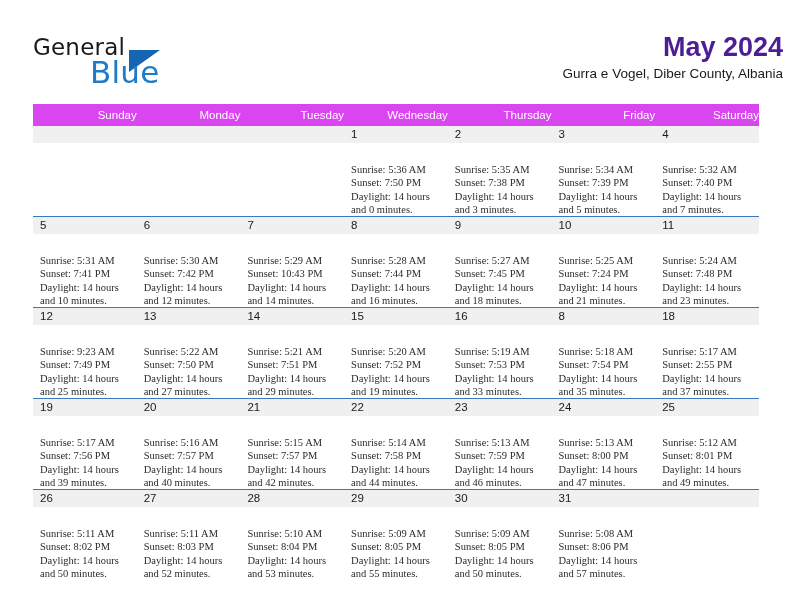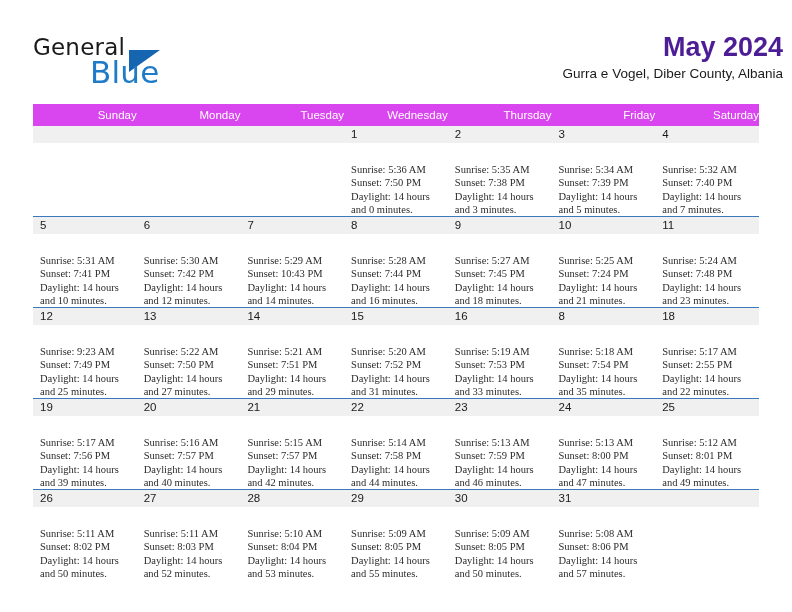--- a/index.html
+++ b/index.html
@@ -391,21 +391,21 @@
                 </div>
               </div>
             </td>
             <td>
               <div class="cell-inner">
                 <div class="daynum-band">15</div>
                 <div class="cell-body">
                   <div>Sunrise: 5:20 AM</div>
                   <div>Sunset: 7:52 PM</div>
                   <div>Daylight: 14 hours</div>
-                  <div>and 31 minutes.</div>
+                  <div>and 19 minutes.</div>
                 </div>
               </div>
             </td>
             <td>
               <div class="cell-inner">
                 <div class="daynum-band">16</div>
                 <div class="cell-body">
                   <div>Sunrise: 5:19 AM</div>
                   <div>Sunset: 7:53 PM</div>
                   <div>Daylight: 14 hours</div>
@@ -424,21 +424,21 @@
                 </div>
               </div>
             </td>
             <td>
               <div class="cell-inner">
                 <div class="daynum-band">18</div>
                 <div class="cell-body">
                   <div>Sunrise: 5:17 AM</div>
                   <div>Sunset: 2:55 PM</div>
                   <div>Daylight: 14 hours</div>
-                  <div>and 22 minutes.</div>
+                  <div>and 37 minutes.</div>
                 </div>
               </div>
             </td>
           </tr>
           <tr class="week-row">
             <td>
               <div class="cell-inner">
                 <div class="daynum-band">19</div>
                 <div class="cell-body">
                   <div>Sunrise: 5:17 AM</div>

